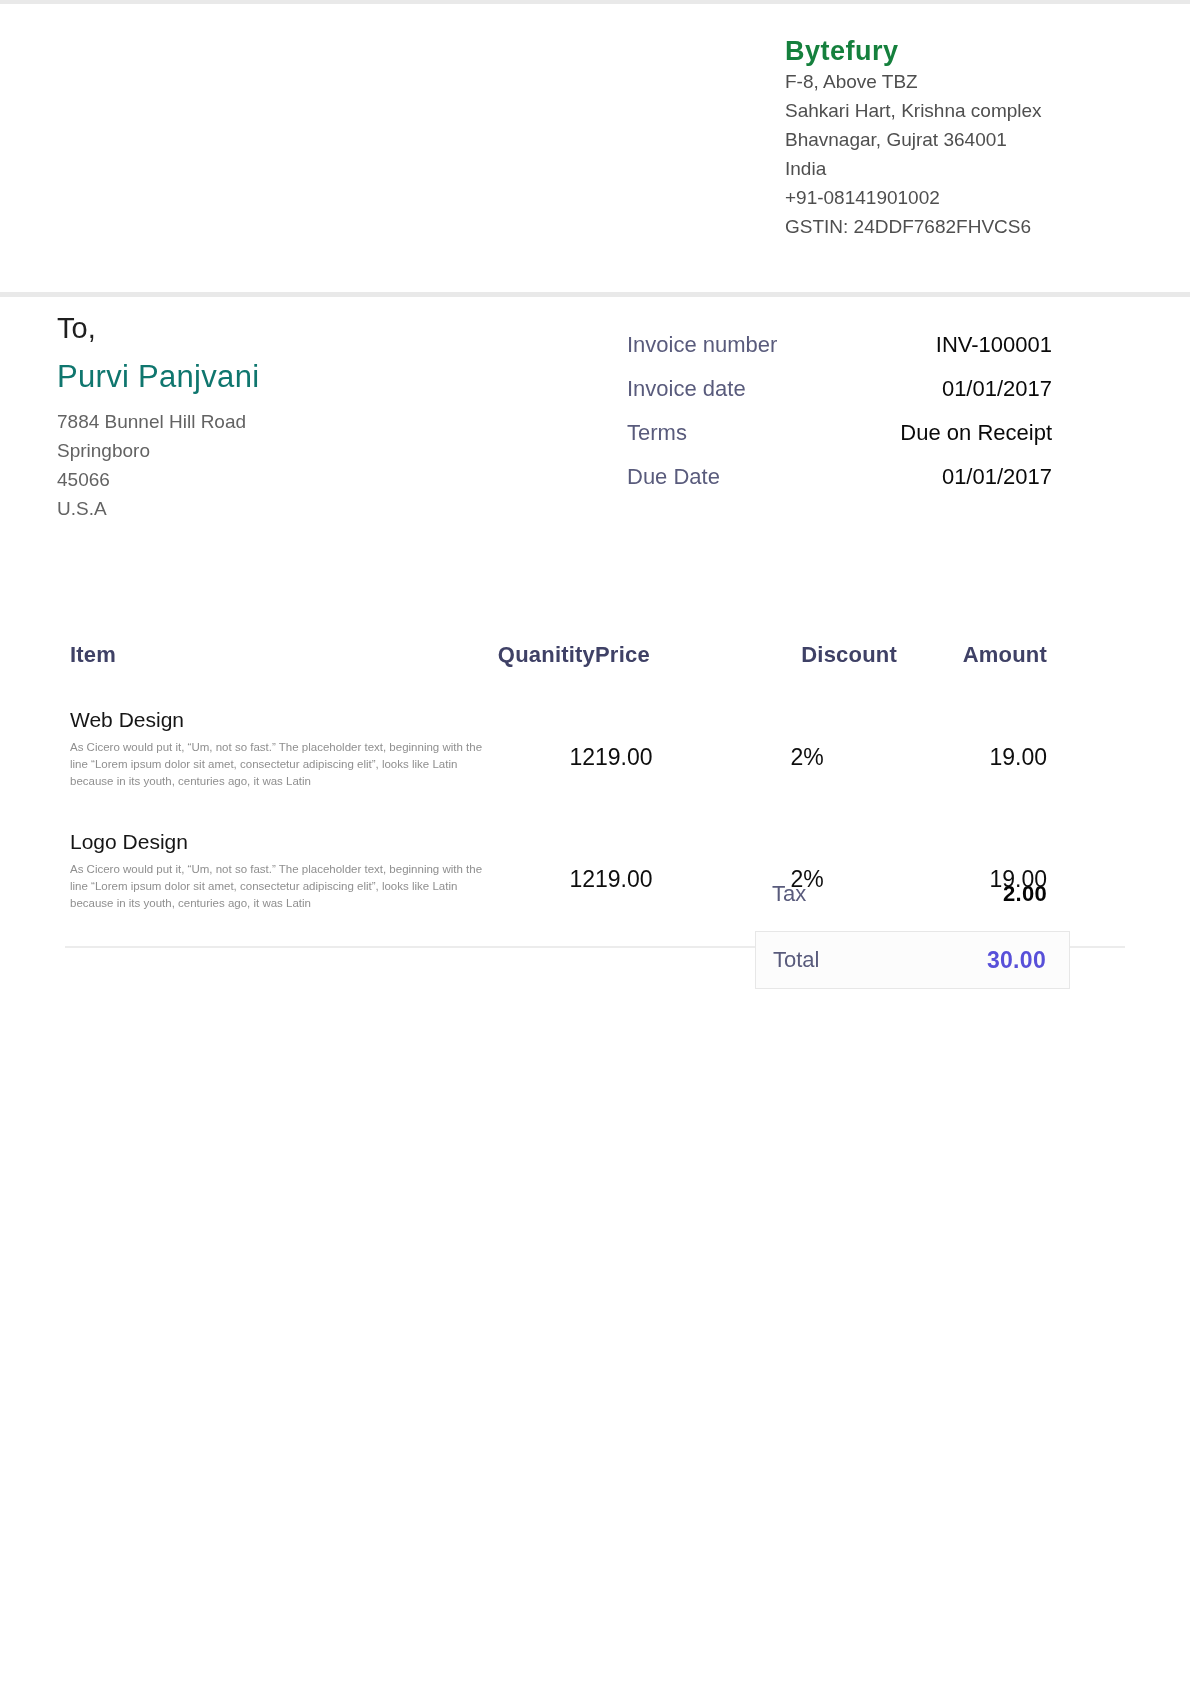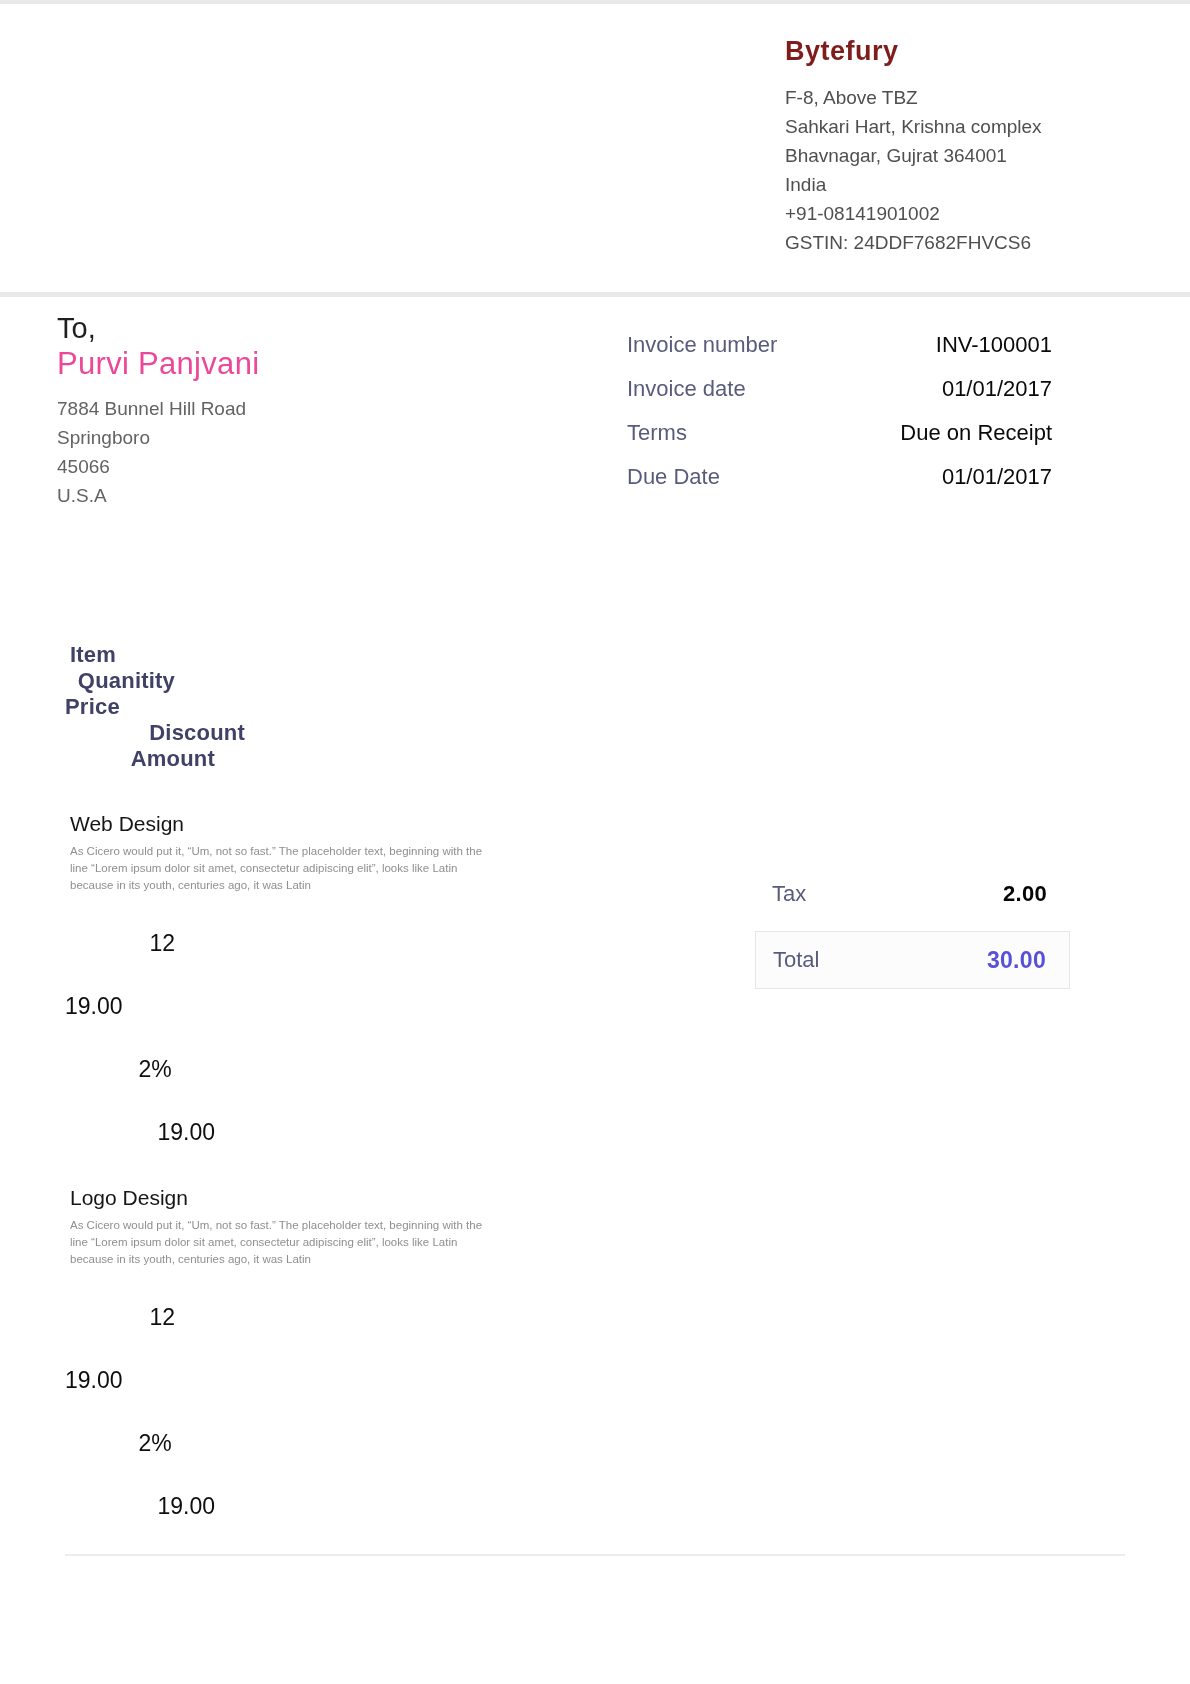--- a/index.html
+++ b/index.html
@@ -18,40 +18,40 @@
   body{font-family:"Liberation Sans","DejaVu Sans",sans-serif;color:var(--dark);}
   .page{position:relative;width:1190px;height:1684px;margin:0 auto;background:#fff;overflow:hidden;}
 
   .top-strip{position:absolute;top:0;left:0;right:0;height:4px;background:var(--divider);}
 
   
   .logo{position:absolute;left:44px;top:52px;font-size:118px;font-weight:700;letter-spacing:-5px;line-height:1.1;
         background:linear-gradient(90deg,var(--grad1),var(--grad2));
         -webkit-background-clip:text;background-clip:text;color:transparent;}
   .company{position:absolute;left:785px;top:36px;width:330px;}
-  .company-name{font-size:27px;font-weight:700;color:#7f1d1d;margin-bottom:16px;letter-spacing:.5px;}
+  .company-name{font-size:27px;font-weight:700;color:#15803d;margin-bottom:0;letter-spacing:.5px;}
   .company-line{font-size:19px;color:#4f4f4f;line-height:29px;}
   .header-divider{position:absolute;top:292px;left:0;right:0;height:5px;background:var(--divider);}
 
   
   .billto{position:absolute;left:57px;top:312px;width:420px;}
   .billto-prefix{font-size:29px;color:#1f1f1f;}
-  .billto-name{font-size:31px;color:#ec4899;margin-top:1px;letter-spacing:.3px;}
+  .billto-name{font-size:31px;color:#0f766e;margin-top:14px;letter-spacing:.3px;}
   .billto-address{margin-top:12px;}
   .billto-line{font-size:19px;color:#636363;line-height:29px;}
 
   
   .meta{position:absolute;left:627px;top:332px;width:425px;}
   .meta-row{display:flex;justify-content:space-between;align-items:baseline;margin-bottom:16px;height:28px;}
   .meta-label{font-size:22px;color:var(--label);}
   .meta-value{font-size:22px;color:#0a0a0a;}
 
   
   .items{position:absolute;left:65px;right:65px;top:642px;}
-  .thead,.item-row{display:flex;padding-right:78px;flex-direction:column;}
+  .thead,.item-row{display:flex;padding-right:78px;}
   .col-item{flex:1;}
   .col-qty{width:110px;text-align:right;}
   .col-price{width:122px;text-align:left;}
   .col-discount{width:180px;text-align:right;}
   .col-discount.val{text-align:center;}
   .col-amount{width:150px;text-align:right;}
   .thead{font-size:22px;font-weight:700;color:var(--thead);letter-spacing:.2px;}
   .thead .col-item{padding-left:5px;}
   .item-row{margin-top:40px;}
   .item-name{font-size:21px;color:#161616;padding-left:5px;}

